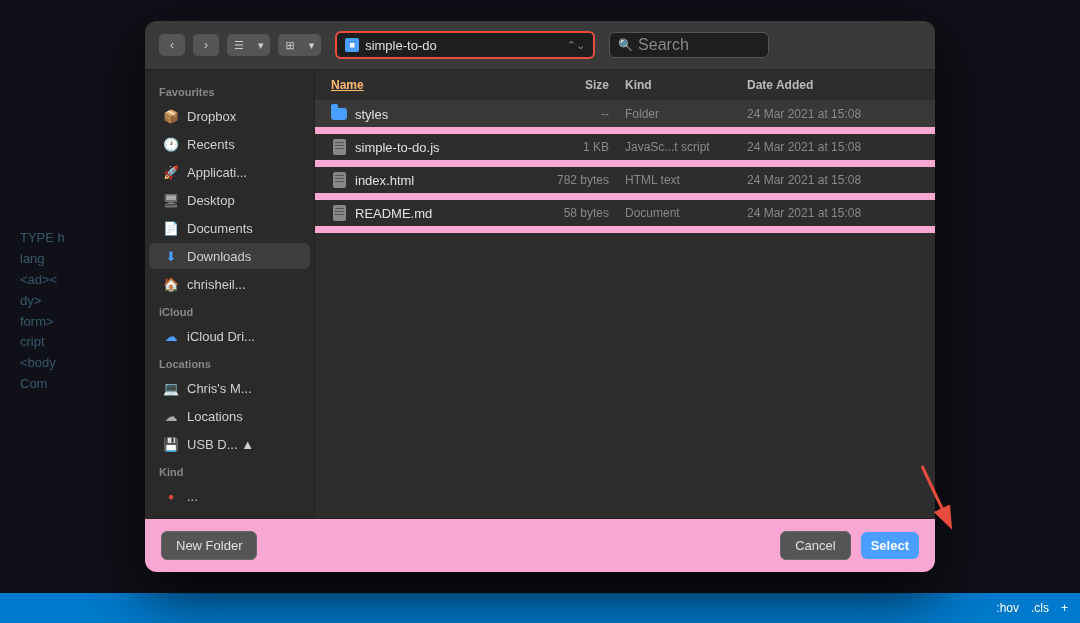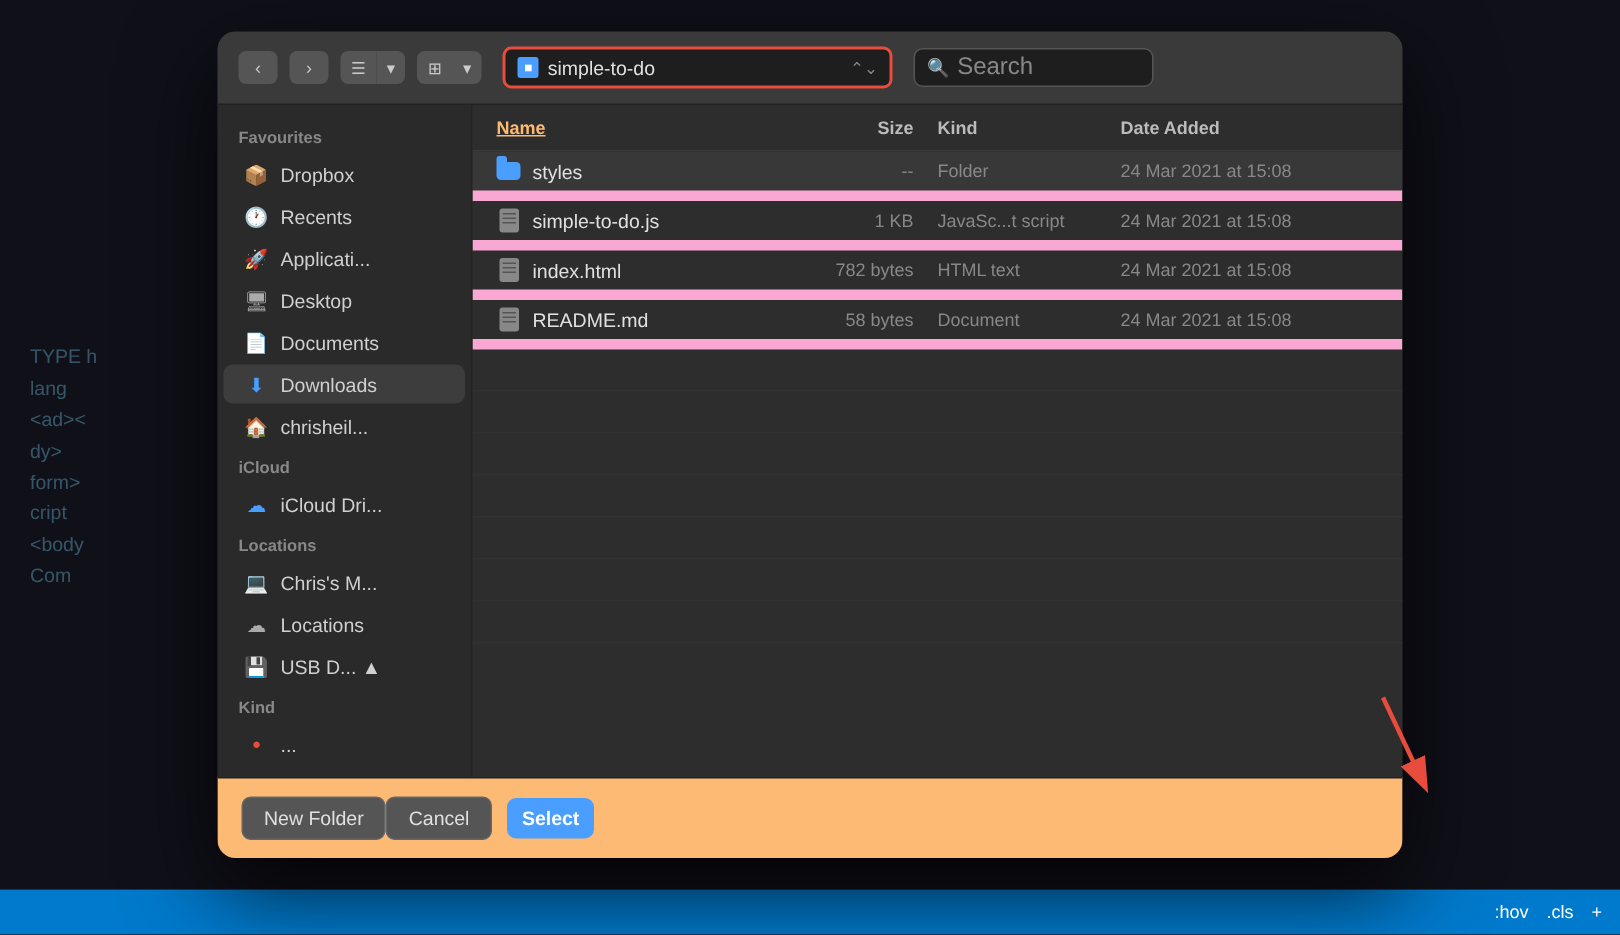--- a/index.html
+++ b/index.html
@@ -318,26 +318,26 @@
     }
     .file-row-date {
       width: 180px;
       color: #888;
       font-size: 12px;
       padding-left: 8px;
     }
 
     
     .dialog-footer {
-      background: #fdba74;
+      background: #f9a8d4;
       border-top: 1px solid #222;
       padding: 12px 16px;
       display: flex;
       align-items: center;
-      justify-content: flex-start;
+      justify-content: space-between;
     }
 
     .btn-new-folder {
       background: #555;
       border: 1px solid #666;
       border-radius: 6px;
       color: #e0e0e0;
       font-size: 13px;
       padding: 6px 14px;
       cursor: pointer;

